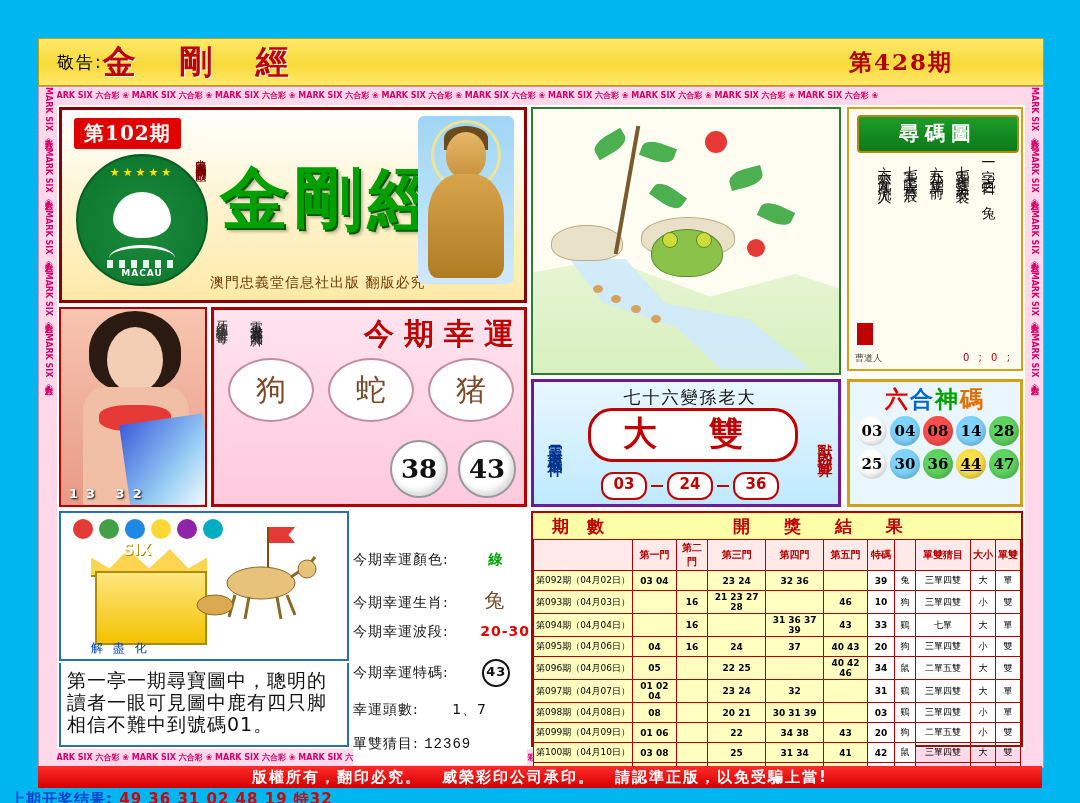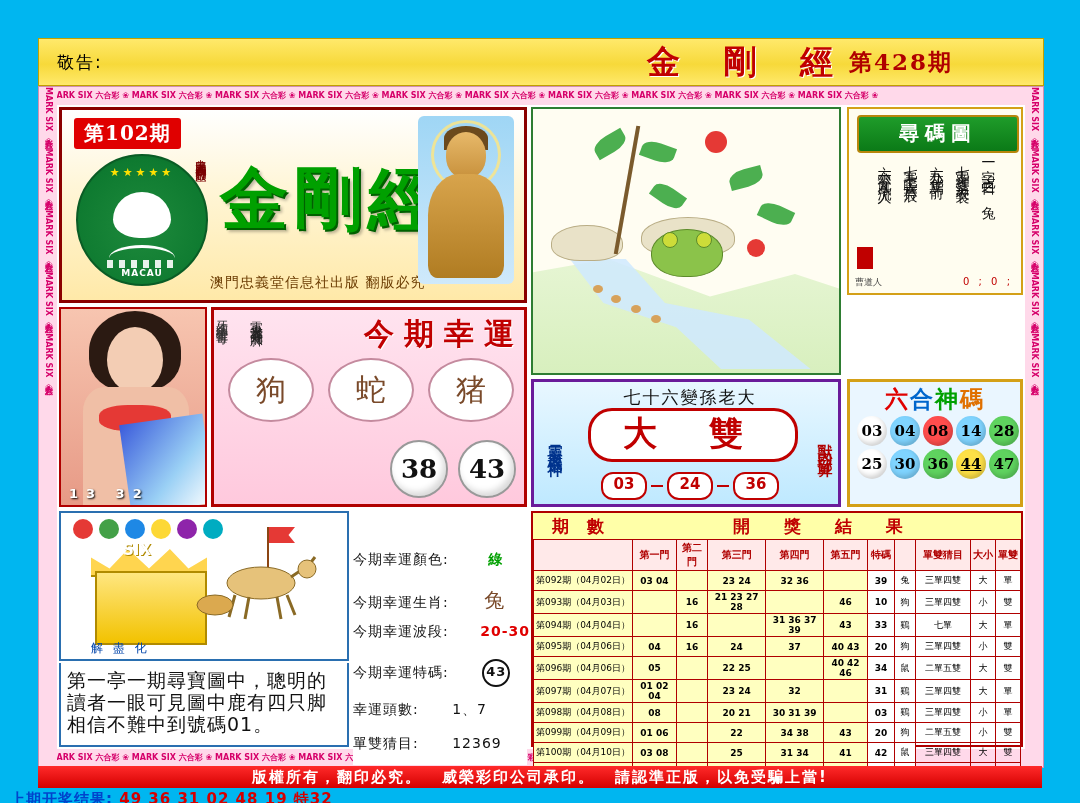--- a/index.html
+++ b/index.html
@@ -17,21 +17,21 @@
     position:absolute;left:38px;top:38px;width:1004px;height:46px;
     background:linear-gradient(to bottom,#ffe96b,#f7d93a 55%,#ffe96b);
     border:1px solid #c0a000;
     display:flex;align-items:center;
   }
   .header .notice{
     margin-left:18px;font-size:17px;color:#000;letter-spacing:2px;
     font-family:"DejaVu Sans",sans-serif;
   }
   .header .big-title{
-    flex:1;text-align:right;font-size:33px;font-weight:bold;color:#c00000;
+    flex:1;text-align:left;font-size:33px;font-weight:bold;color:#c00000;
     letter-spacing:16px;text-shadow:1px 1px 0 #fff;
     font-family:"DejaVu Serif","Liberation Serif",serif;
   }
   .header .issue{
     margin-right:90px;font-size:23px;font-weight:bold;color:#b00000;
     letter-spacing:2px;font-family:"DejaVu Serif",serif;
   }
 
   
   .frame{
@@ -169,21 +169,21 @@
   .frog{
     position:absolute;left:118px;top:120px;width:70px;height:46px;
     border-radius:50% 50% 45% 45%;background:#8bc34a;border:1px solid #5c8a2a;
   }
   .frog .eye{position:absolute;top:2px;width:14px;height:14px;border-radius:50%;background:#cddc39;border:1px solid #5c8a2a;}
   .apple{position:absolute;width:22px;height:22px;border-radius:50%;background:#e53935;}
   .paw{position:absolute;width:10px;height:8px;border-radius:50%;background:#d7a25b;}
 
   
   .xunma-panel{
-    left:790px;top:2px;width:176px;height:188px;
+    left:790px;top:2px;width:176px;height:264px;
     border:2px solid #d4a017;background:#fffdf0;
   }
   .xunma-title{
     position:absolute;left:8px;top:6px;width:158px;height:34px;
     background:linear-gradient(to bottom,#1f9c2a,#0b7a17);
     border:2px solid #b8860b;border-radius:4px;
     color:#ffffff;font-size:20px;font-weight:bold;letter-spacing:6px;
     text-align:center;line-height:32px;font-family:"DejaVu Serif",serif;
   }
   .xunma-poem{
@@ -623,21 +623,21 @@
         <div class="ll-row" style="top:130px;">
           <span>今期幸運特碼:</span>
           <span class="ll-circ" style="margin-left:28px;">43</span>
         </div>
         <div class="ll-row" style="top:172px;">
           <span>幸運頭數:</span>
           <span style="margin-left:28px;">1、7</span>
         </div>
         <div class="ll-row" style="top:206px;">
           <span>單雙猜目:</span>
-          <span style="margin-left:28px;">12369</span>
+          <span style="font-family:Liberation Mono, monospace;">12369</span>
         </div>
       </div>
 
       <div class="card table-panel">
         <div class="tbl-title">
           <div class="t1">期 數</div>
           <div class="t2">開 獎 結 果</div>
         </div>
         <table class="results">
           <thead>

